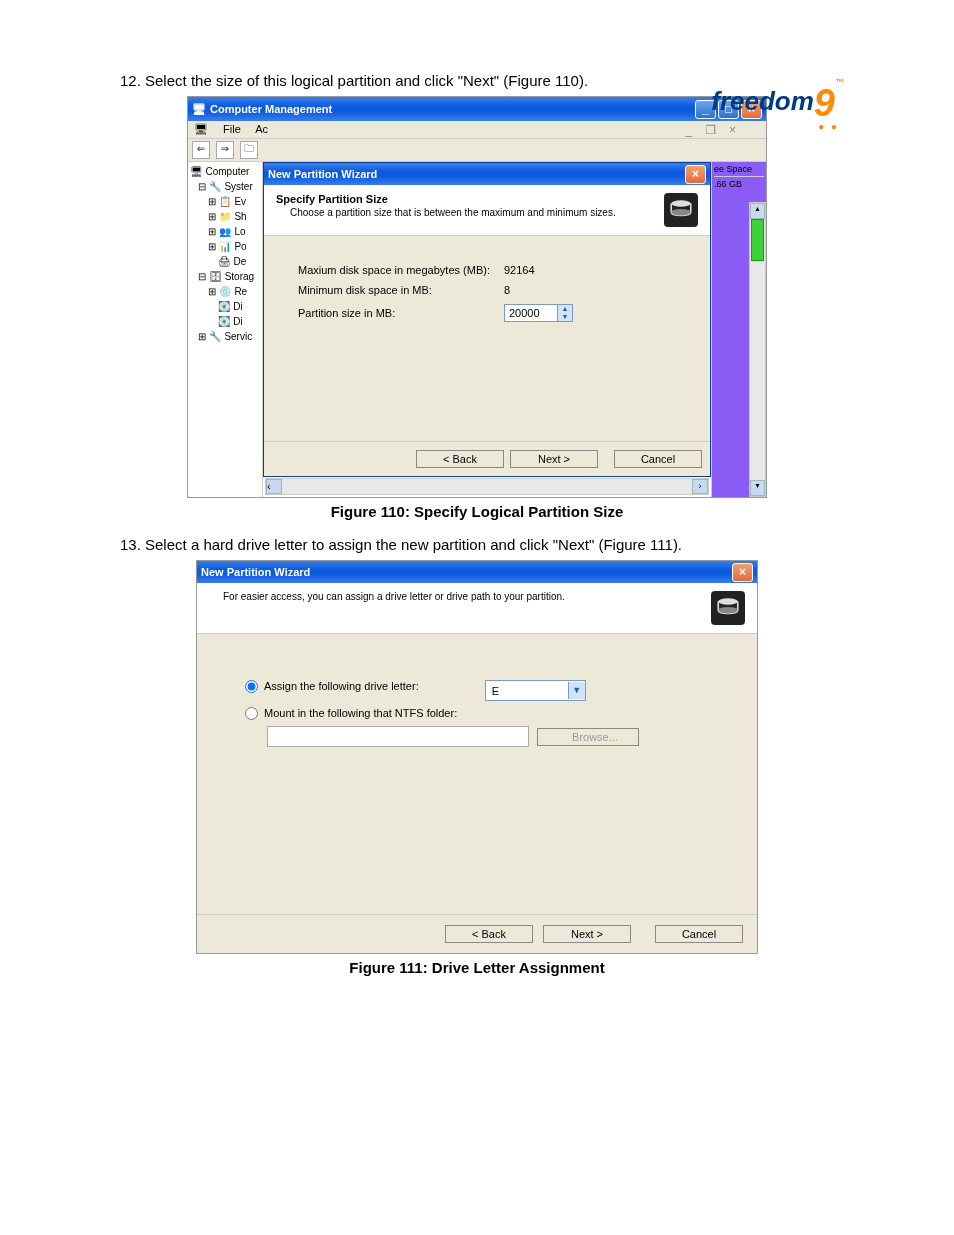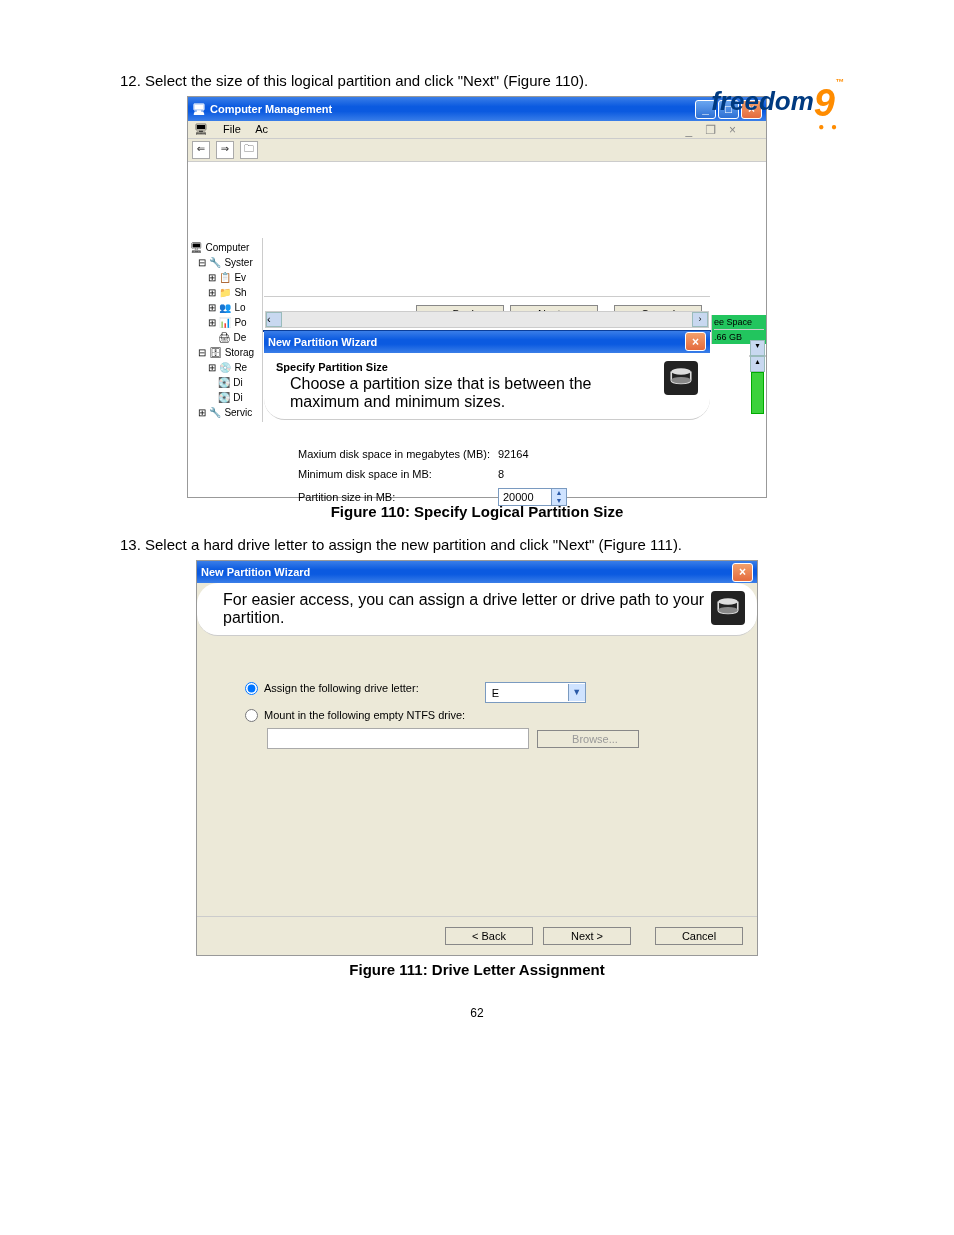--- a/index.html
+++ b/index.html
@@ -44,49 +44,49 @@
     width:19px;height:17px;margin-left:2px;
     background:linear-gradient(#f3a06b,#e46b3e);
     border:1px solid #fff;border-radius:3px;display:flex;align-items:center;justify-content:center;
     color:#fff;font-weight:bold;font-size:12px;line-height:1;
   }
   .xp-btn.blue{background:linear-gradient(#6aa6f0,#2d6fd4);}
   .menubar{background:#ece9d8;padding:2px 6px;border-bottom:1px solid #ccc;}
   .menubar span{margin-right:12px;}
   .toolbar{background:#ece9d8;padding:2px 4px;border-bottom:1px solid #ccc;display:flex;align-items:center;gap:6px;}
   .tb-ico{width:16px;height:16px;border:1px solid #aaa;background:#fff;font-size:10px;text-align:center;line-height:14px;}
-  .sh1-body{display:flex;background:#fff;height:335px;position:relative;align-items:center;}
+  .sh1-body{display:flex;background:#fff;height:335px;position:relative;}
   .tree{width:70px;background:#fff;border-right:1px solid #ccc;font-size:10px;padding:2px;overflow:hidden;}
   .tree div{white-space:nowrap;line-height:15px;}
   .tree .ind1{padding-left:8px;}
   .tree .ind2{padding-left:18px;}
   .tree .ind3{padding-left:28px;}
   .main1{flex:1;position:relative;}
-  .rightcol{width:50px;background:#22c55e;border-left:1px solid #ccc;font-size:9px;padding:2px;position:relative;}
+  .rightcol{width:50px;background:#8b5cf6;border-left:1px solid #ccc;font-size:9px;padding:2px;position:relative;}
   .rightcol .hdr{border-bottom:1px solid #ccc;padding-bottom:2px;margin-bottom:2px;}
   .wiz{
     position:absolute;left:0;top:0;right:0;bottom:20px;
     border:1px solid #0a3e9a;background:#ece9d8;
   }
   .wiz-title{
     background:linear-gradient(#3a7ee8,#0b5ae0 40%,#0b5ae0 60%,#3a7ee8);
     color:#fff;height:22px;display:flex;align-items:center;padding:0 4px;font-weight:bold;
   }
   .wiz-title .tt{flex:1;}
   .wiz-hdr{
-    background:#fff;padding:8px 12px;border-bottom:1px solid #ccc;display:flex;align-items:flex-start;border-radius:21px;
+    background:#fff;padding:8px 12px;border-bottom:1px solid #ccc;display:flex;align-items:flex-start;
   }
   .wiz-hdr .txt{flex:1;}
   .wiz-hdr .ttl{font-weight:bold;margin-bottom:2px;}
-  .wiz-hdr .sub{font-size:16px;padding-left:14px;}
+  .wiz-hdr .sub{font-size:10px;padding-left:14px;}
   .wiz-ico{
     width:34px;height:34px;background:#222;border-radius:4px;display:flex;align-items:center;justify-content:center;color:#ccc;font-size:20px;
   }
   .wiz-body{padding:20px 34px 10px 34px;font-size:11px;}
-  .row{display:flex;margin:8px 0;align-items:center;}
+  .row{display:flex;margin:8px 0;align-items:center;gap:6px;}
   .row .lab{width:200px;}
   .row .val{width:80px;}
   .spinner{
     display:inline-flex;align-items:stretch;border:1px solid #7a9ac0;background:#fff;
   }
   .spinner input{border:none;width:44px;font-size:11px;padding:1px 4px;}
   .spinner .arrows{width:14px;display:flex;flex-direction:column;border-left:1px solid #7a9ac0;}
   .spinner .arrows div{flex:1;background:#cfe3ff;font-size:7px;text-align:center;line-height:8px;color:#2a5aa8;}
   .wiz-foot{
     position:absolute;left:0;right:0;bottom:0;padding:8px;border-top:1px solid #ccc;
@@ -261,30 +261,29 @@
       <div class="radio">
         <input type="radio" checked="" style="">
         <span>Assign the following drive letter:</span>
         <span style="margin-left:60px" class="select">
           <span class="sval">E</span>
           <span class="sarr">▼</span>
         </span>
       </div>
       <div class="radio">
         <input type="radio" style="">
-        <span>Mount in the following empty NTFS drive:</span>
+        <span>Mount in the following that NTFS folder:</span>
       </div>
       <div style="display:flex;align-items:center;margin:2px 0 10px 22px;">
         <div class="txtbox disabled"></div>
         <div class="btn browse disabled">Browse...</div>
       </div>
     </div>
     <div class="sh2-foot">
       <div class="btn">&lt; Back</div>
       <div class="btn">Next &gt;</div>
       <div class="btn" style="margin-left:14px">Cancel</div>
     </div>
   </div>
 
   <p class="caption">Figure 111: Drive Letter Assignment</p>
 
-  <div class="pagenum">62</div>
 </div>
 
 </body></html>

